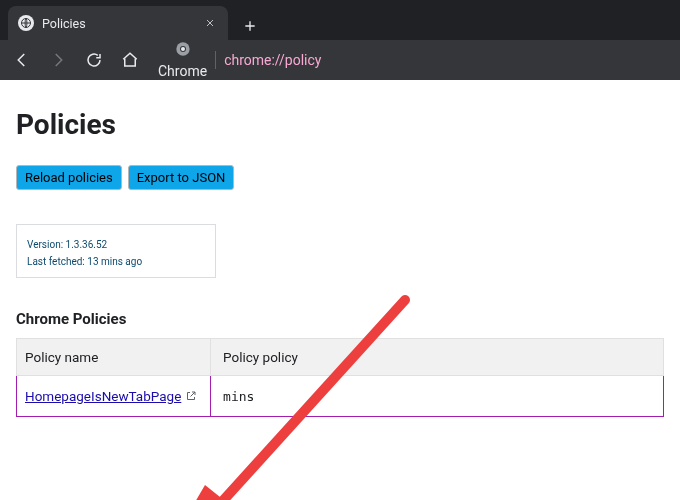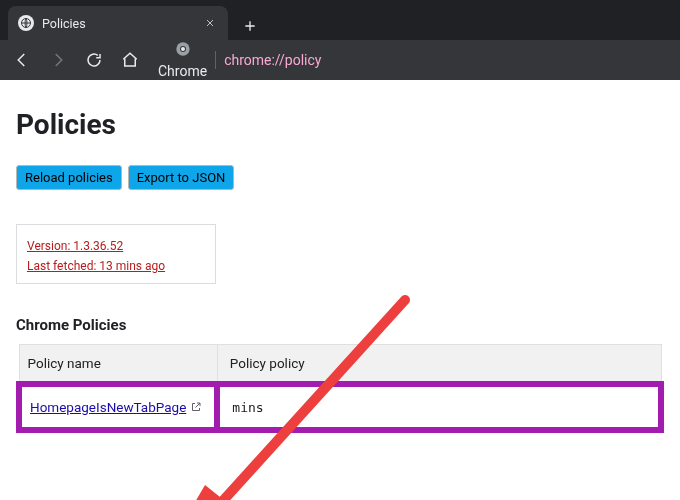--- a/index.html
+++ b/index.html
@@ -19,25 +19,25 @@
   .omnibox .chip { display:flex; align-items:center; gap:6px;flex-direction:column; }
   .omnibox .sep { width:1px; height:18px; background:#5f6368; }
   .omnibox .url { color:#f9a8d4; }
   .page { padding: 16px 16px 0 16px; color:#202124; position:relative; }
   .page h1 { font-size: 28px; font-weight: 700; margin: 12px 0 24px 0; }
   .btn-row { display:flex; gap:6px; margin-bottom: 34px; }
   .btn { border:1px solid #b6b6b6; background:#0ea5e9; font-size:13px; padding:4px 8px; border-radius:3px; cursor:pointer; font-family:inherit; }
   .section-title { font-size: 15px; font-weight: 700; margin-bottom: 8px; }
   .status-box { border:1px solid #dadce0; padding: 8px 10px 10px 10px; display:inline-block; min-width: 200px; margin-bottom: 28px; }
   .status-sub { font-size: 13px; color:#202124; margin-bottom: 6px; }
-  .status-line { font-size: 12px; color:#b91c1c; margin-top: 6px; text-decoration: underline; }
+  .status-line { font-size: 10px; color:#0c4a6e; margin-top: 6px; }
   .chrome-policies { margin-top: 4px; }
   .ptable { width: 100%; border-collapse: collapse; margin-top: 10px; }
   .ptable th { text-align:left; font-weight:400; font-size:13.5px; background:#f1f1f1; border:1px solid #e0e0e0; padding:10px 12px; color:#202124; }
-  .ptable td { font-size:13.5px; border:6px solid #a21caf; padding:12px 12px; vertical-align: middle; }
+  .ptable td { font-size:13.5px; border:1px solid #a21caf; padding:12px 12px; vertical-align: middle; }
   .ptable td:first-child, .ptable th:first-child { width: 30%; padding-left: 8px; }
   .policy-link { color:#1a0dab; text-decoration: underline; cursor:pointer; display:inline-flex; align-items:center; gap:4px; }
   .ext-icon { width:12px; height:12px; color:#5f6368; }
   .mono { font-family: ui-monospace, SFMono-Regular, Menlo, Consolas, monospace; font-size:13px; }
   .arrow-overlay { position:absolute; pointer-events:none; left: 150px; top: 210px; width: 270px; height: 260px; }
 </style>
 </head>
 <body>
 
 <div class="chrome-top">

